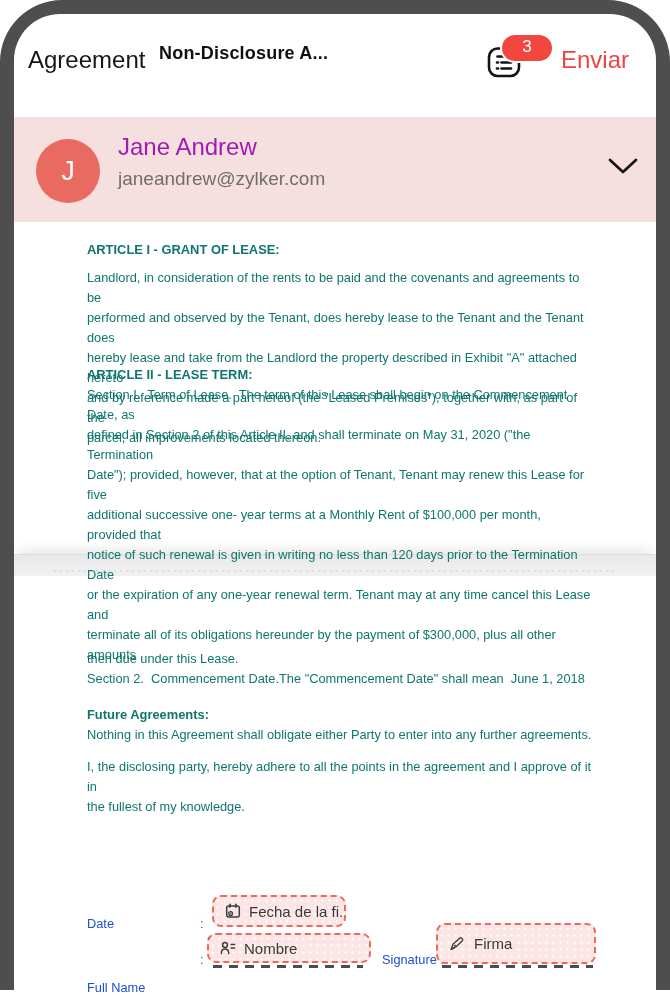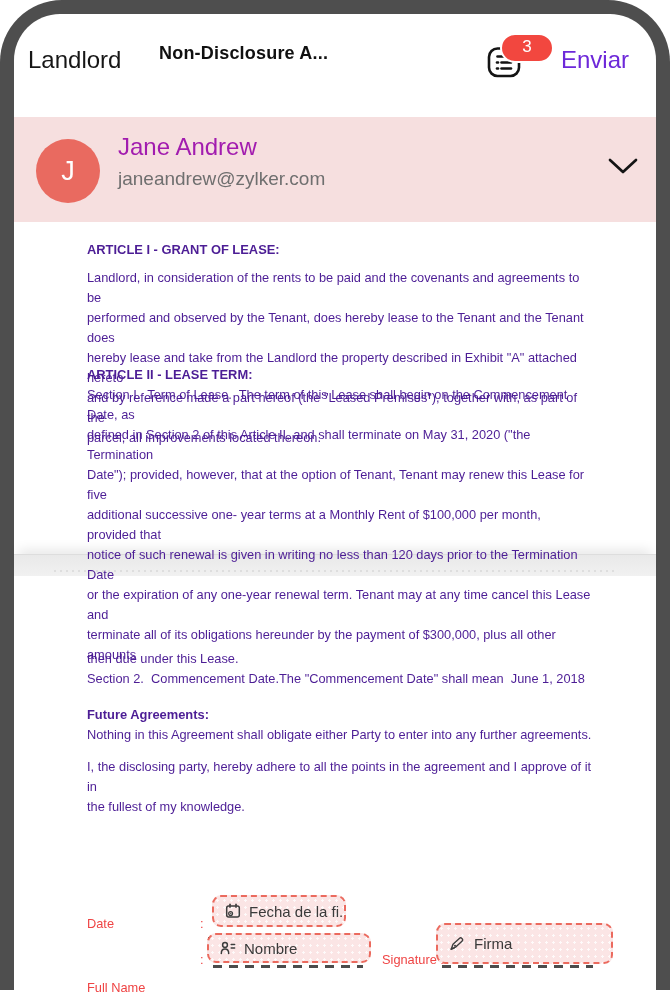--- a/index.html
+++ b/index.html
@@ -22,21 +22,21 @@
 
   
   .cancel { left:28px; top:46px; font-size:24px; color:#161616; }
   .title  { left:159px; top:43px; font-size:18px; font-weight:bold; color:#101010; letter-spacing:0.2px; }
   .fields-btn { left:487px; top:46px; width:35px; height:33px; }
   .badge {
     left:500px; top:33px; min-width:28px; height:22px; padding:1px 11px 3px 11px;
     background:#f2473f; border:2px solid #ffffff; border-radius:999px;
     color:#fff; font-size:17px; line-height:22px; text-align:center; box-sizing:content-box;
   }
-  .send { left:561px; top:46px; font-size:24px; color:#6d28d9; }
+  .send { left:561px; top:46px; font-size:24px; color:#ef4444; }
 
   
   .recipient-bar { left:14px; top:117px; width:642px; height:105px; background:#f6dfdf; }
   .avatar {
     left:36px; top:139px; width:64px; height:64px; border-radius:50%;
     background:#e96a60; color:#fff; font-size:27px;
     display:flex; align-items:center; justify-content:center;
   }
   .r-name  { left:118px; top:133px; font-size:24px; color:#a21caf; }
   .r-email { left:118px; top:168px; font-size:19px; color:#6f6f6f; }
@@ -49,50 +49,50 @@
     background:linear-gradient(#e9e9e9,#f1f1f1);
     border-top:1px solid #dddddd; border-bottom:1px solid #e6e6e6;
     box-shadow:0 -9px 12px -5px rgba(0,0,0,0.10);
   }
   .perforation {
     position:absolute; left:40px; right:40px; bottom:4px; height:2px;
     background:repeating-linear-gradient(90deg,#dedede 0 2px,transparent 2px 6px);
   }
   .page2 { left:14px; top:576px; width:642px; height:412px; background:#ffffff; }
 
-  .doc   { position:absolute; left:87px; width:505px; color:#4c1d95;
+  .doc   { position:absolute; left:87px; width:505px; color:#0f766e;
            font-size:12.8px; line-height:20px; white-space:pre-wrap; }
   .doc-h { font-weight:bold; font-size:12.9px; white-space:nowrap; }
 
   
-  .flabel { position:absolute; color:#ef4444; font-size:12.8px; }
+  .flabel { position:absolute; color:#1d4ed8; font-size:12.8px; }
   .dashline {
     position:absolute; height:2.5px;
     background:repeating-linear-gradient(90deg,#4c4c4c 0 9px,transparent 9px 16px);
   }
   .field {
     position:absolute; display:flex; align-items:center; gap:8px; padding:0 11px;
     background-color:#fbe5e5;
     background-image:radial-gradient(rgba(255,255,255,0.8) 1px, rgba(255,255,255,0) 1.3px);
     background-size:7px 7px;
     border:2px dashed #eb6a5e; border-radius:9px;
     font-size:15px; color:#3a3a3a; box-sizing:border-box; white-space:nowrap; overflow:hidden;
   }
   .f-date { left:212px; top:895px; width:134px; height:32px; }
   .f-name { left:207px; top:933px; width:164px; height:30px; }
-  .f-sign { left:436px; top:923px; width:177px; height:41px; }
+  .f-sign { left:436px; top:923px; width:160px; height:41px; }
   .fi { flex:0 0 auto; display:flex; }
 </style>
 </head>
 <body>
 
 <div class="bezel"></div>
 <div class="screen"></div>
 
-<div class="abs cancel">Landlord</div>
+<div class="abs cancel">Agreement</div>
 <div class="abs title">Non-Disclosure A...</div>
 
 <div class="abs fields-btn">
   <span>
     <svg width="35" height="33" viewBox="0 0 35 33">
       <rect x="2" y="2.5" width="30" height="27.5" rx="8.5" fill="none" stroke="#141414" stroke-width="2.6"></rect>
       <line x1="10.5" y1="10.5" x2="17.5" y2="10.5" stroke="#141414" stroke-width="2.6" stroke-linecap="round"></line>
       <line x1="10" y1="16.5" x2="11" y2="16.5" stroke="#141414" stroke-width="2.6" stroke-linecap="round"></line>
       <line x1="14.5" y1="16.5" x2="24" y2="16.5" stroke="#141414" stroke-width="2.6" stroke-linecap="round"></line>
       <line x1="10" y1="22.5" x2="11" y2="22.5" stroke="#141414" stroke-width="2.6" stroke-linecap="round"></line>

